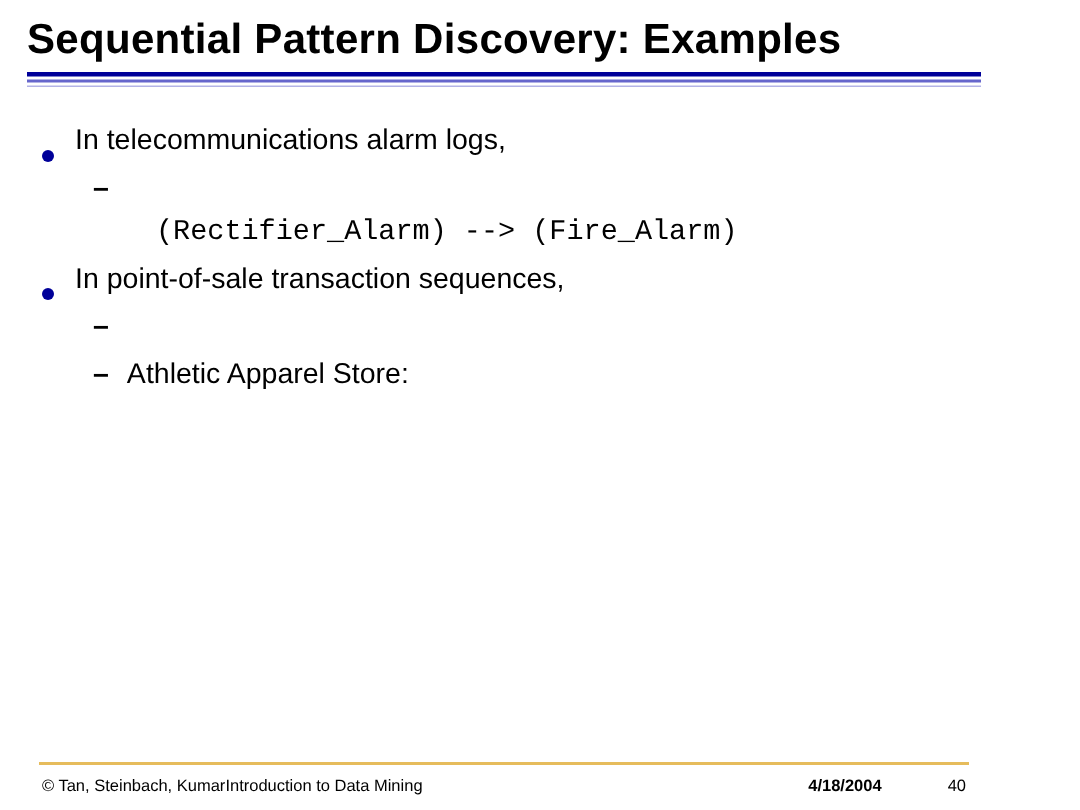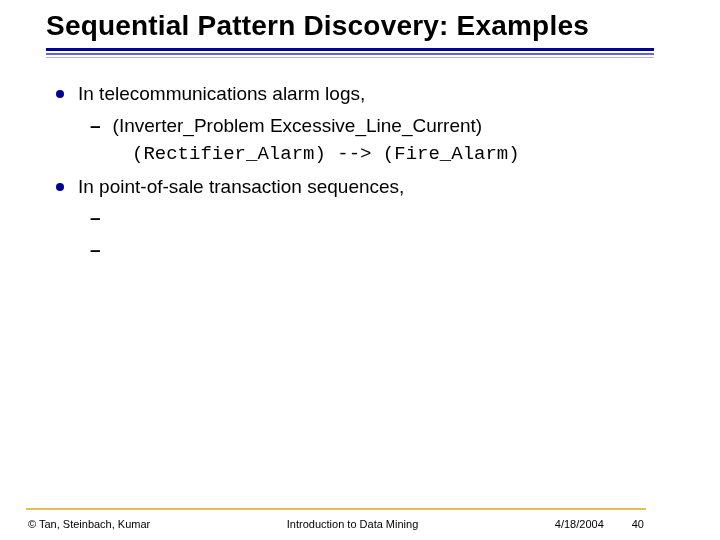--- a/index.html
+++ b/index.html
@@ -10,21 +10,20 @@
     background: #fff;
     font-family: Arial, Helvetica, sans-serif;
     color: #000;
     overflow: hidden;
   }
   .slide {
     position: relative;
     width: 672px;
     height: 540px;
     box-sizing: border-box;
-    padding-left: 28px;
   }
   .title {
     padding: 10px 18px 6px 18px;
     font-family: "Arial Black", Arial, sans-serif;
     font-weight: 900;
     font-size: 28px;
     letter-spacing: 0.2px;
     color: #000;
   }
   .rule {
@@ -35,21 +34,21 @@
   .rule .bot    { height: 1px; background: #b3b3e6; margin-top: 2px; }
 
   .content {
     padding: 18px 24px 0 28px;
     font-size: 19px;
     line-height: 1.45;
   }
 
   .lvl1 {
     display: flex;
-    align-items: flex-start;
+    align-items: flex-end;
     margin-top: 4px;
   }
   .lvl1 .bullet {
     width: 8px; height: 8px; border-radius: 50%;
     background: #000099;
     margin-top: 10px;
     flex: 0 0 auto;
   }
   .lvl1 .txt { margin-left: 14px; }
 
@@ -85,22 +84,22 @@
     color: #000;
     padding: 0 28px;
   }
   .footer-rule {
     position: absolute;
     left: 26px; right: 26px; bottom: 30px;
     height: 2px;
     background: #e6bc5c;
   }
   .footer .fcopy  { flex: 0 0 auto; }
-  .footer .fmid   { flex: 1 1 auto; text-align: center; }
-  .footer .fdate  { flex: 0 0 auto; margin-right: 28px; }
+  .footer .fmid   { flex: 1 1 auto; text-align: left; }
+  .footer .fdate  { flex: 0 0 auto; margin-right: 44px; font-weight: bold; }
   .footer .fpage  { flex: 0 0 auto; }
 </style>
 </head>
 <body>
 
 <div class="slide">
 
   <div class="title">Sequential Pattern Discovery: Examples</div>
 
   <div class="rule">
@@ -111,35 +110,35 @@
 
   <div class="content">
 
     <div class="lvl1">
       <span class="bullet"></span>
       <span class="txt">In telecommunications alarm logs,</span>
     </div>
 
     <div class="lvl2">
       <span class="dash">–</span>
-      <span class="txt">(Inverter_Problem  Excessive_Line_Current)</span>
     </div>
     <div class="lvl3">(Rectifier_Alarm) --&gt; (Fire_Alarm)</div>
 
     <div class="lvl1">
       <span class="bullet"></span>
       <span class="txt">In point-of-sale transaction sequences,</span>
     </div>
 
     <div class="lvl2">
       <span class="dash">–</span>
     </div>
 
     <div class="lvl2">
       <span class="dash">–</span>
+      <span class="txt">Athletic Apparel Store:</span>
     </div>
 
   </div>
 
   <div class="footer-rule"></div>
   <div class="footer">
     <span class="fcopy">© Tan, Steinbach, Kumar</span>
     <span class="fmid">Introduction to Data Mining</span>
     <span class="fdate">4/18/2004</span>
     <span class="fpage">40</span>

